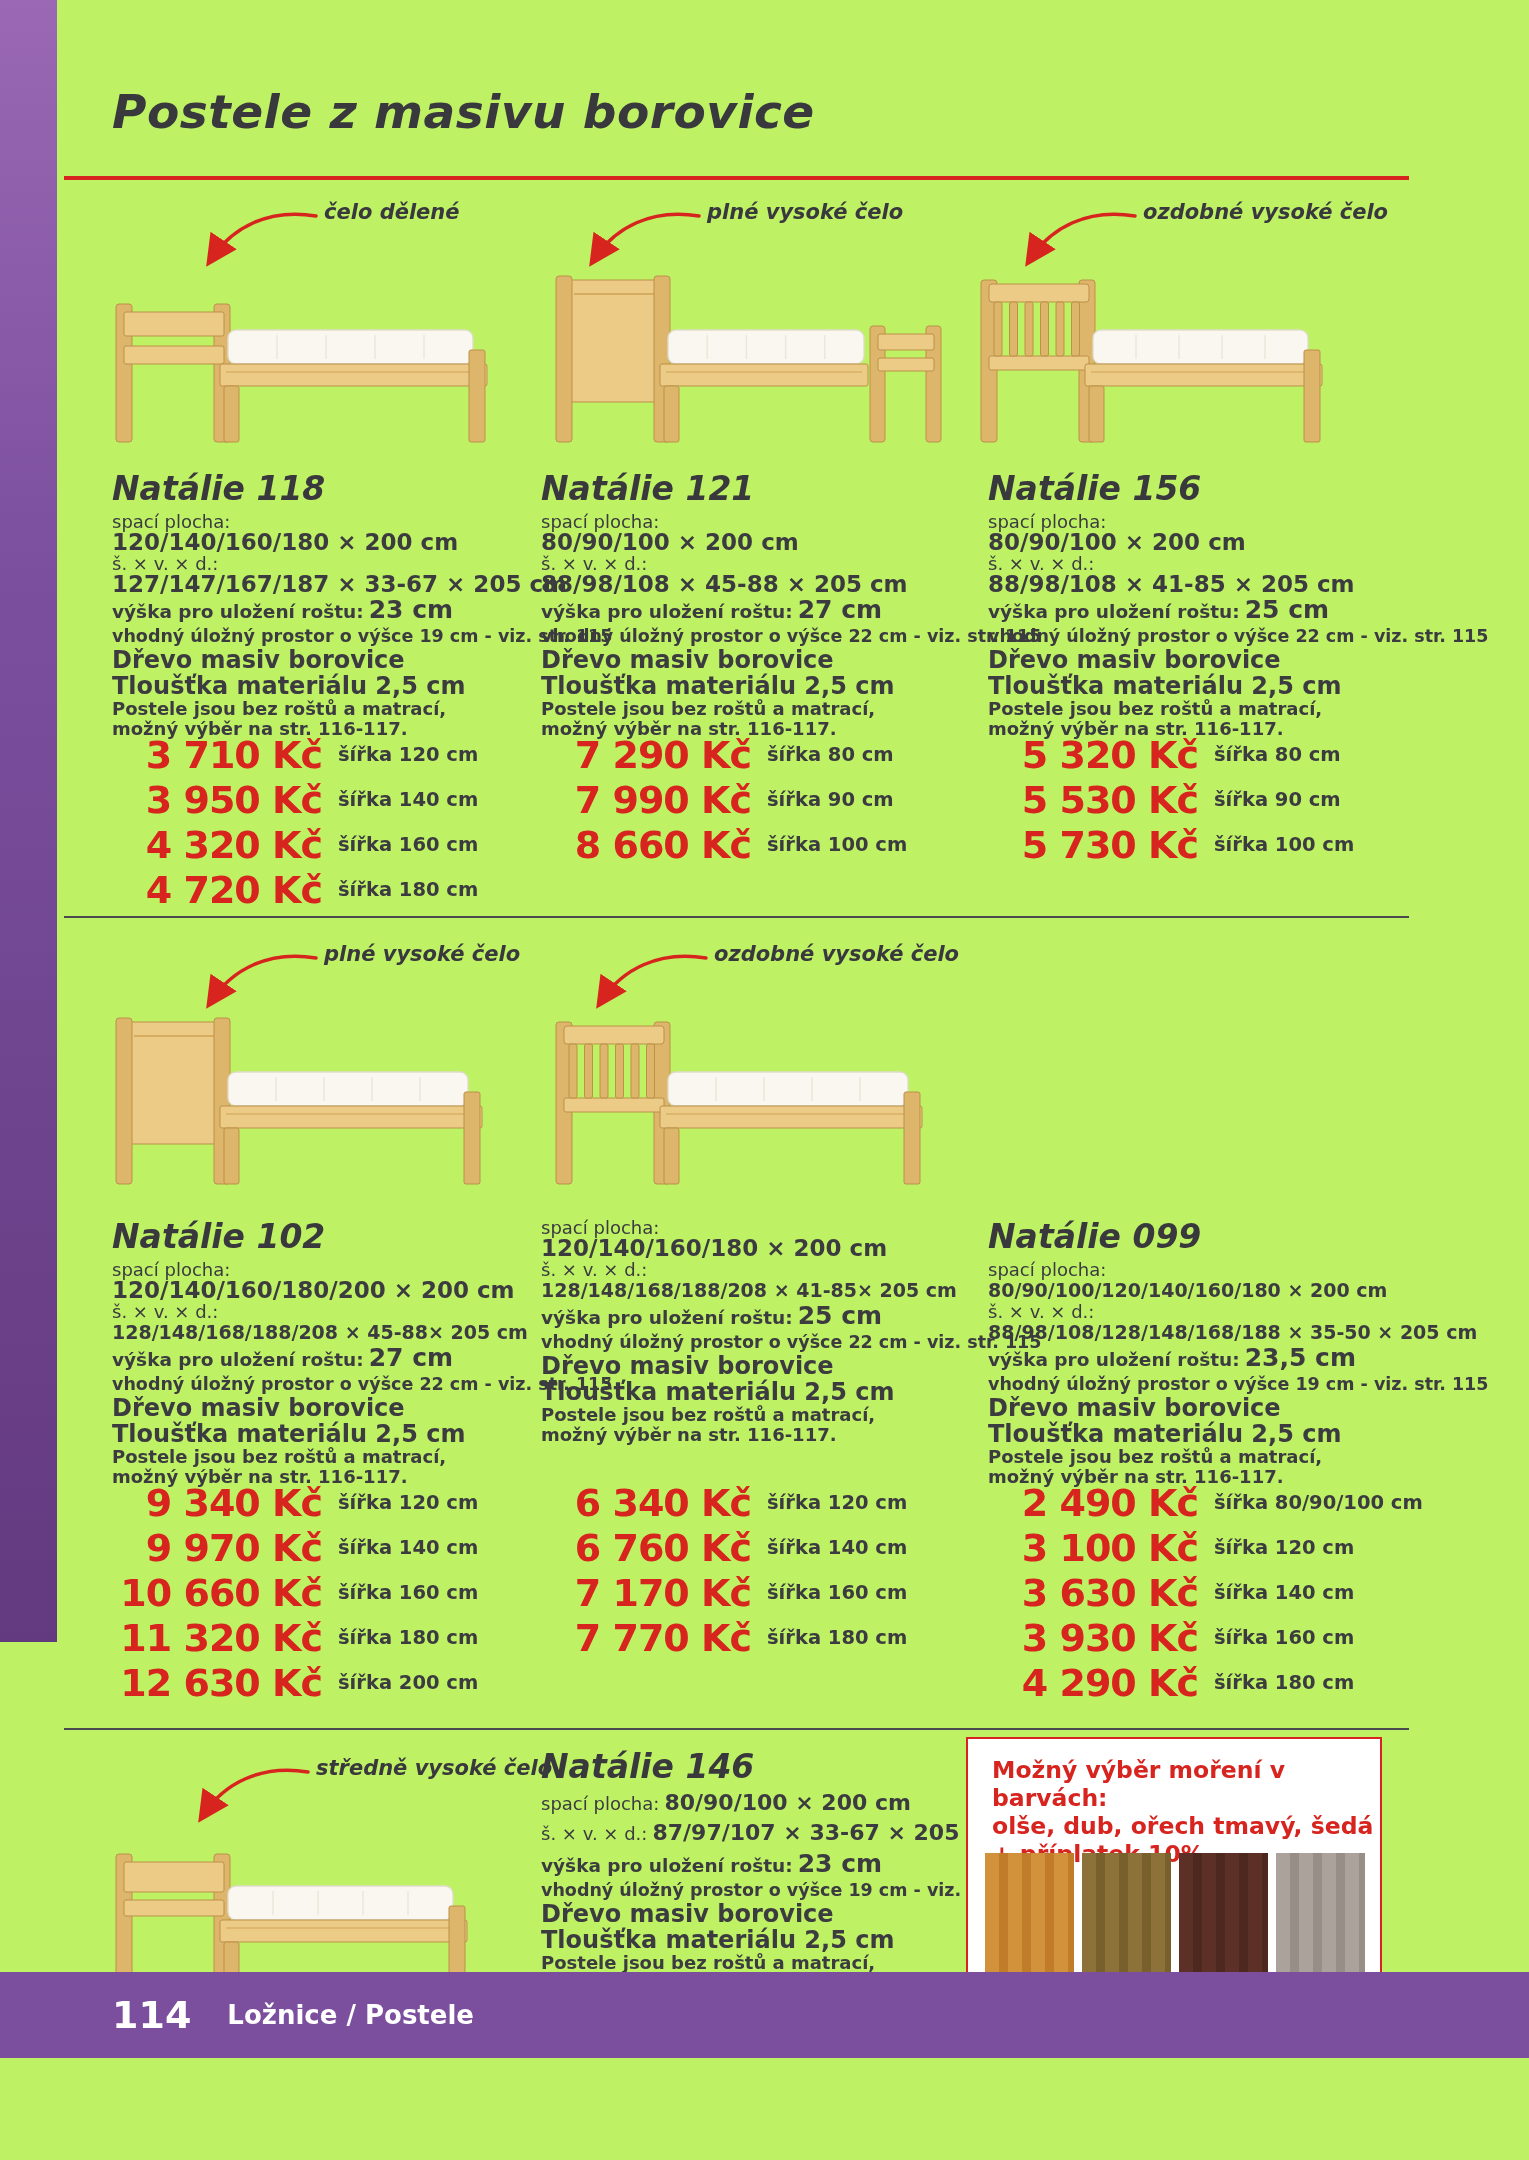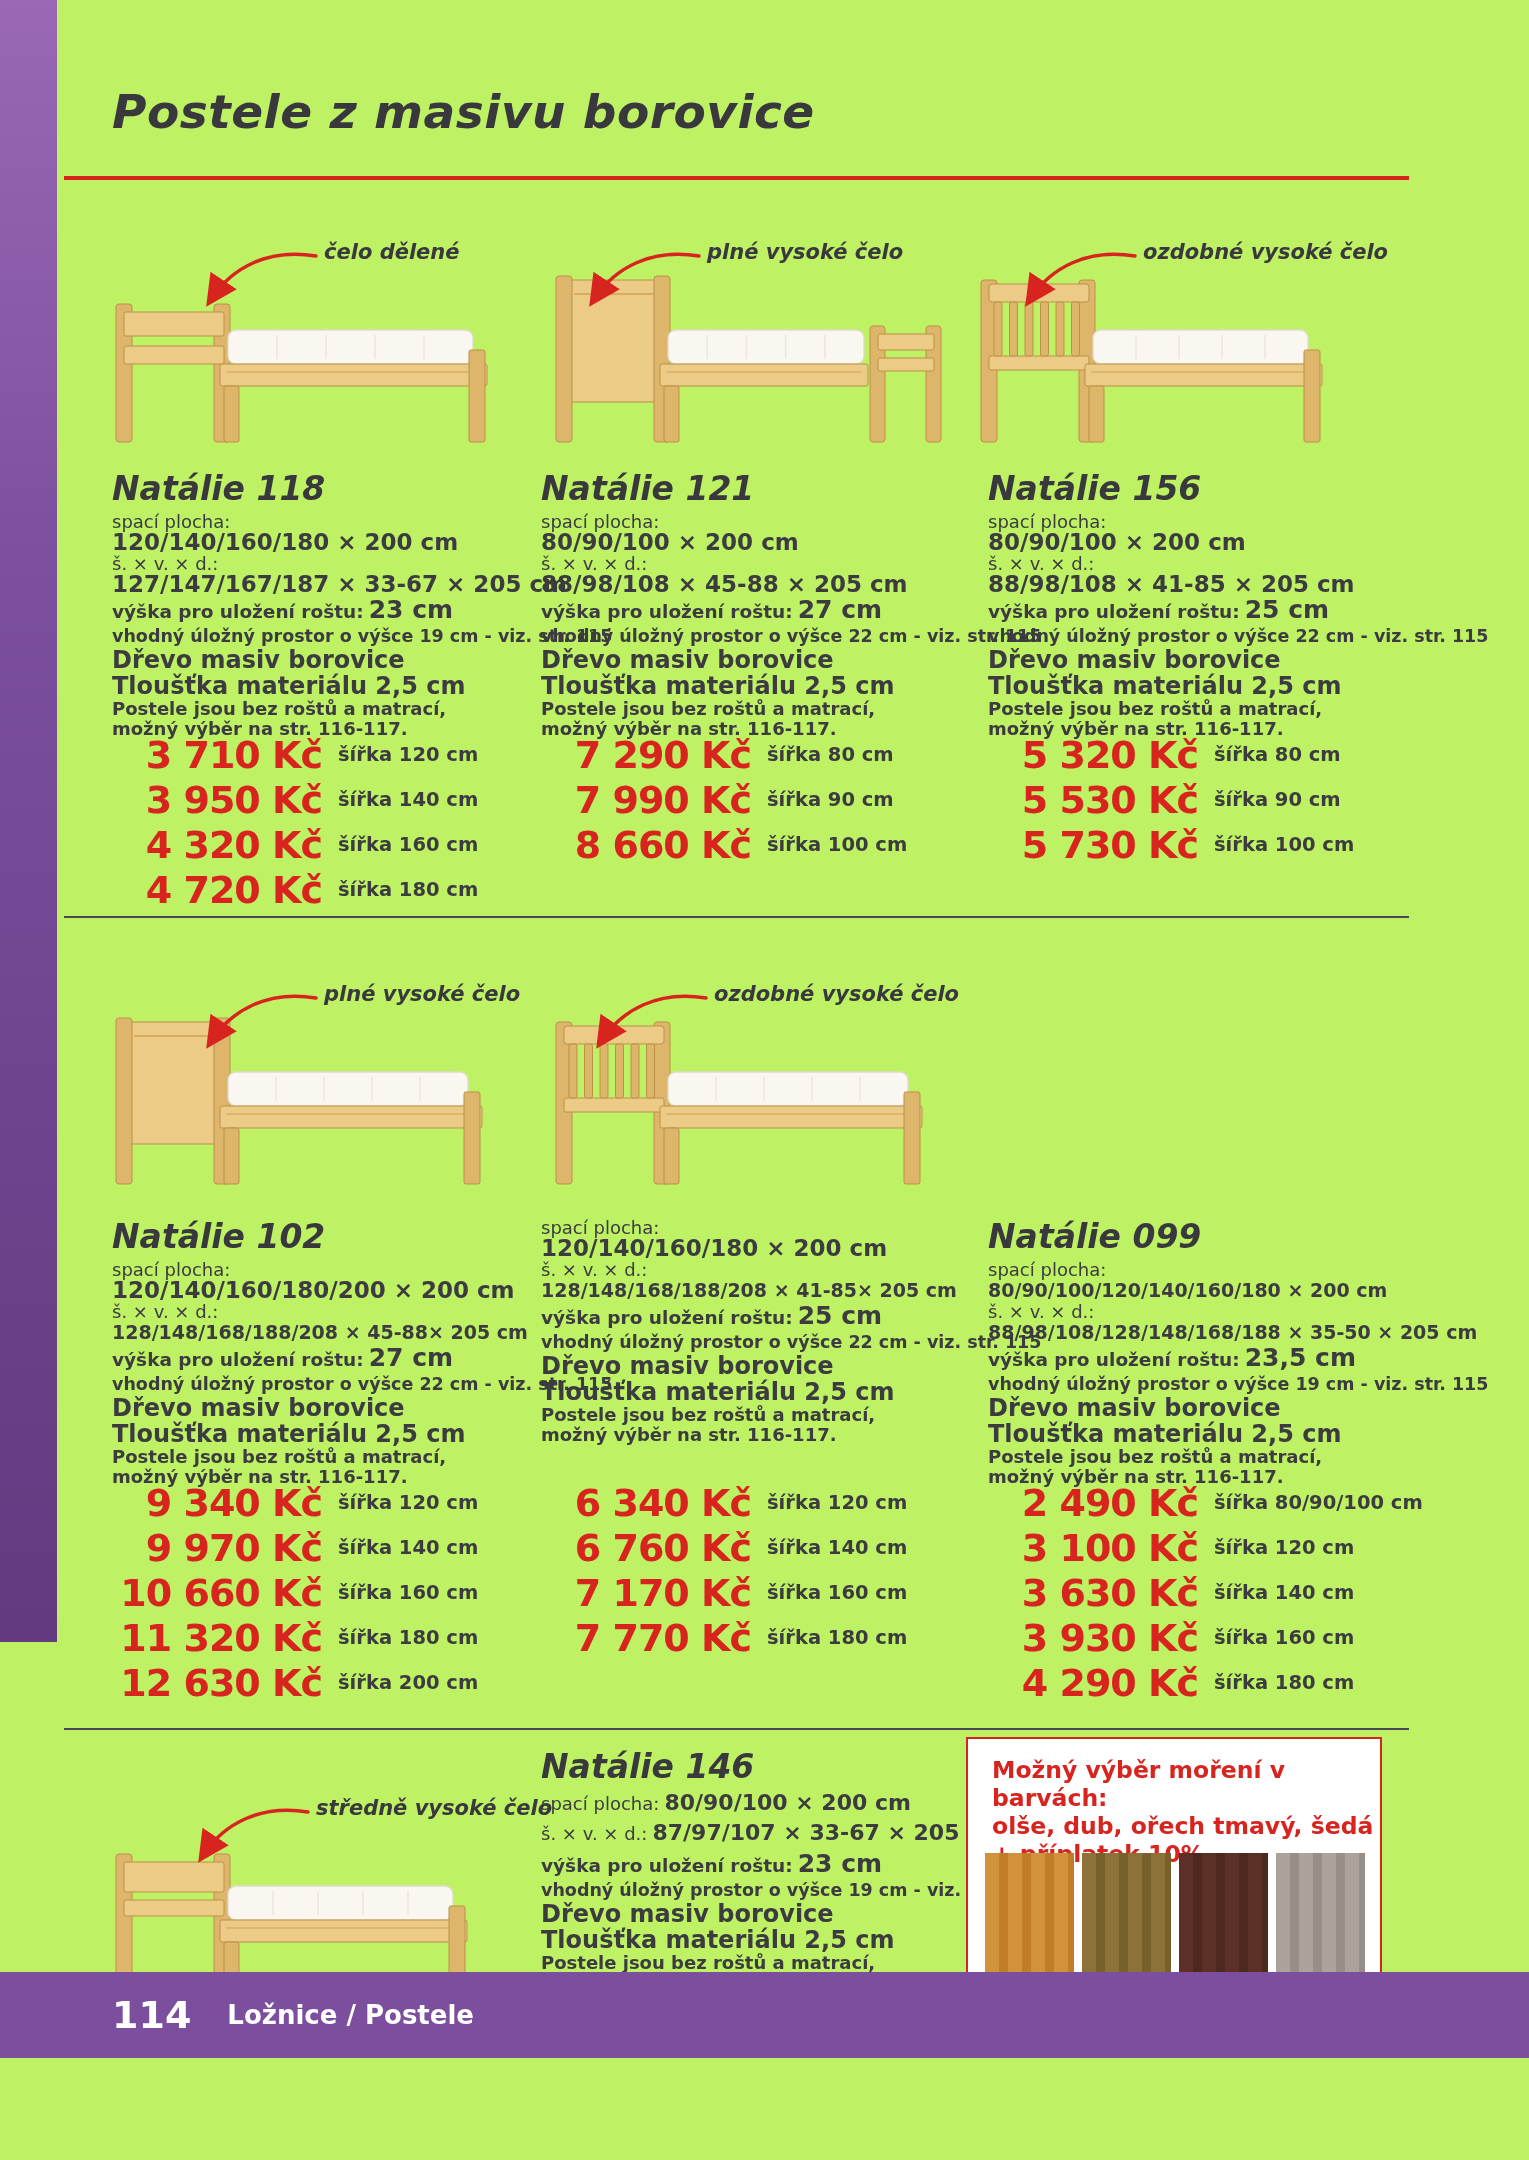--- a/index.html
+++ b/index.html
@@ -18,21 +18,21 @@
 
   .page-title{position:absolute;left:112px;top:84px;font-size:47px;font-weight:bold;font-style:italic;
     color:#39383d;letter-spacing:.5px;}
   .title-rule{position:absolute;left:64px;top:176px;width:1345px;height:4px;background:var(--red);}
 
   .divider{position:absolute;left:64px;width:1345px;height:2px;background:#4b4950;}
 
   
   .bedimg{position:absolute;width:420px;height:255px;}
   .bedimg svg.bed{position:absolute;left:0;top:38px;width:420px;height:215px;}
-  .annot{position:absolute;white-space:nowrap;margin-top:40px;}
+  .annot{position:absolute;white-space:nowrap;}
   .annot-label{font-size:21px;font-style:italic;font-weight:bold;color:#39383d;}
   .arrow-icon{position:absolute;left:-122px;top:6px;width:120px;height:64px;overflow:visible;color:var(--red);}
   .arrow-icon path.arrow-path{stroke:currentColor;stroke-width:3.5;fill:none;stroke-linecap:round;}
   #ah path{fill:var(--red);}
 
   
   .card{position:absolute;width:430px;height:460px;}
   .name{font-size:33px;font-weight:bold;font-style:italic;color:#39383d;line-height:38px;margin-bottom:4px;}
   .lbl{font-size:18px;line-height:19px;font-weight:500;}
   .dims{font-size:23px;font-weight:bold;line-height:23px;white-space:nowrap;}

